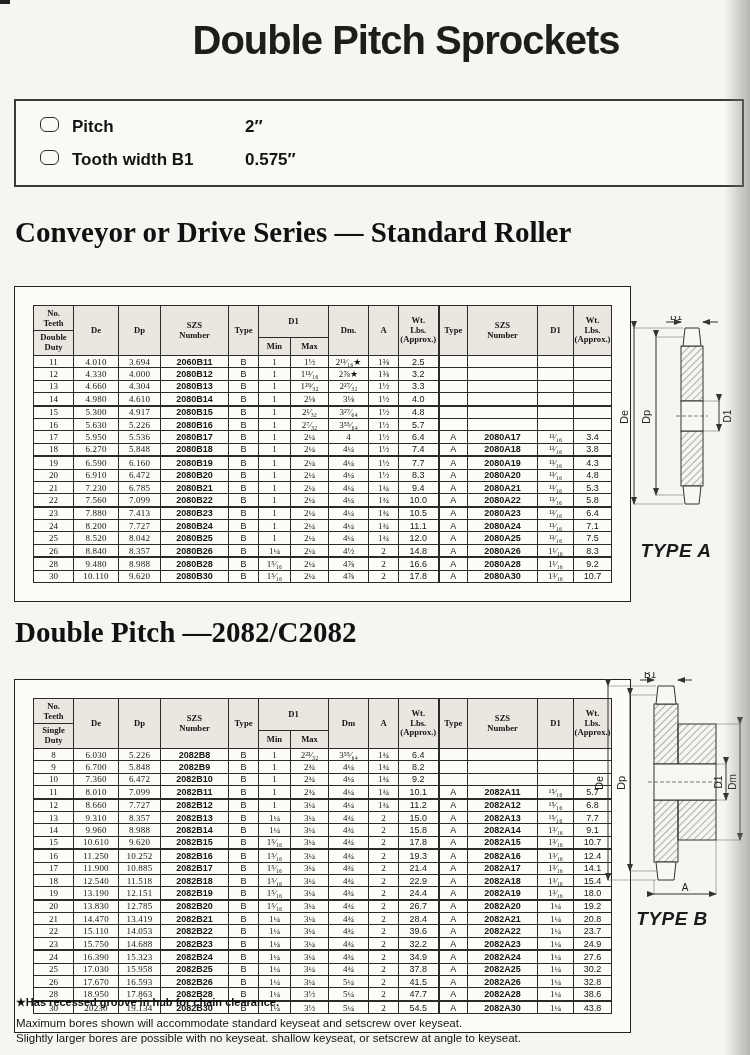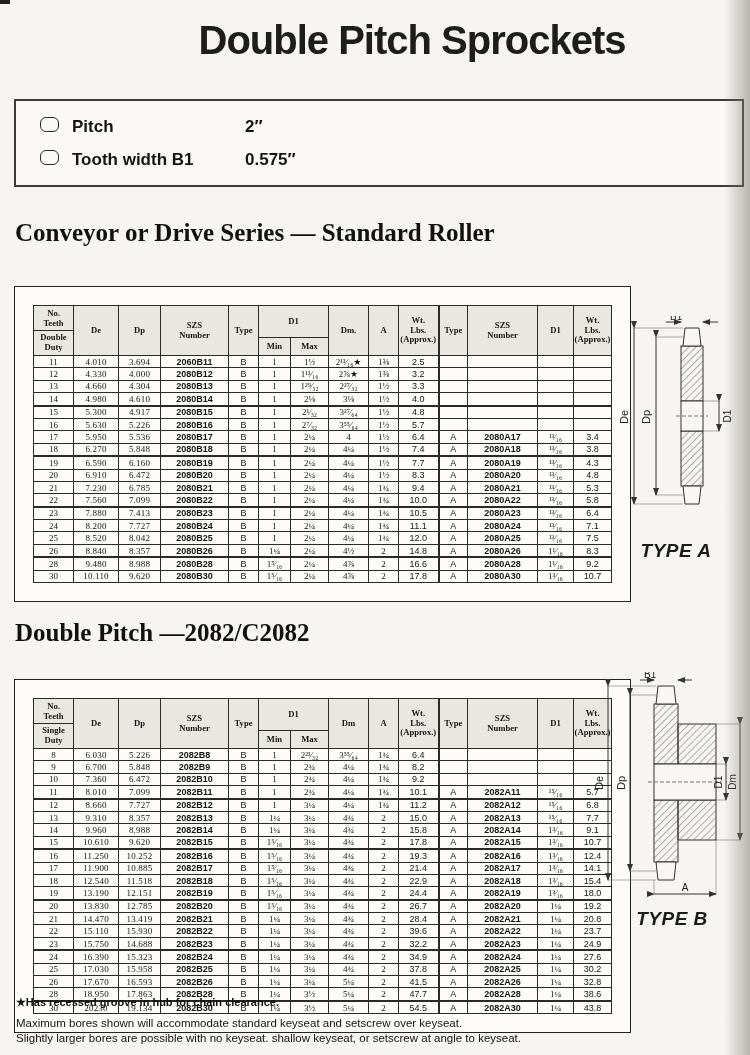--- a/index.html
+++ b/index.html
@@ -5,36 +5,36 @@
   html,body{margin:0;padding:0;background:#888;}
   .page{position:relative;width:750px;height:1055px;margin:0 auto;
         background:#f6f5f1;overflow:hidden;
         font-family:"Liberation Sans",sans-serif;color:#141414;}
   .page::after{content:"";position:absolute;top:0;right:0;width:26px;height:100%;
         background:linear-gradient(to right,rgba(160,158,150,0),rgba(130,128,120,.55));
         pointer-events:none;}
   .page::before{content:"";position:absolute;top:0;left:0;width:10px;height:4px;background:#222;}
 
   
-  .title{position:absolute;left:82px;top:18px;width:660px;text-align:center;
+  .title{position:absolute;left:76px;top:18px;width:660px;text-align:center;
         font-size:40px;font-weight:bold;letter-spacing:-1px;color:#1d1d1b;}
 
   
   .spec-box{position:absolute;left:14px;top:99px;width:726px;height:84px;
         border:2px solid #3a3a38;background:#faf9f5;}
   .spec-row{position:absolute;left:24px;display:flex;gap:13px;}
   .spec-row.r1{top:16px;}
   .spec-row.r2{top:49px;}
   .bullet{width:17px;height:13px;border:1.6px solid #2c2c2c;border-radius:6px;background:transparent;flex:0 0 auto;}
   .spec-label{font-size:17px;font-weight:bold;width:160px;}
   .spec-value{font-size:17px;font-weight:bold;}
 
   
   .sec-head{position:absolute;left:15px;font-family:"Liberation Serif",serif;
-        font-weight:bold;font-size:25px;line-height:23px;color:#111;}
+        font-weight:bold;font-size:29px;line-height:23px;color:#111;}
   .sec-head.h1{top:221px;}
   .sec-head.h2{top:621px;}
 
   
   .tbl-wrap{position:absolute;border:1px solid #222;padding:18px;background:#fdfcf8;}
   .tbl-wrap.t1{left:14px;top:286px;}
   .tbl-wrap.t2{left:14px;top:679px;}
   table.cat{border-collapse:collapse;table-layout:fixed;width:578px;background:#fdfcf8;}
   table.cat th,table.cat td{border:1px solid #2a2a28;text-align:center;vertical-align:middle;
         padding:0;overflow:hidden;}
@@ -750,21 +750,21 @@
             <td class="c-frac">2</td>
             <td class="c-wt">28.4</td>
             <td class="c-type tl">A</td>
             <td class="c-szs">2082A21</td>
             <td class="c-frac">1¼</td>
             <td class="c-wt">20.8</td>
           </tr>
           <tr>
             <td class="c-teeth">22</td>
             <td class="c-dec">15.110</td>
-            <td class="c-dec">15.930</td>
+            <td class="c-dec">14.053</td>
             <td class="c-szs">2082B22</td>
             <td class="c-type">B</td>
             <td class="c-frac">1¼</td>
             <td class="c-frac">3¼</td>
             <td class="c-frac">4¾</td>
             <td class="c-frac">2</td>
             <td class="c-wt">39.6</td>
             <td class="c-type tl">A</td>
             <td class="c-szs">2082A22</td>
             <td class="c-frac">1¼</td>

